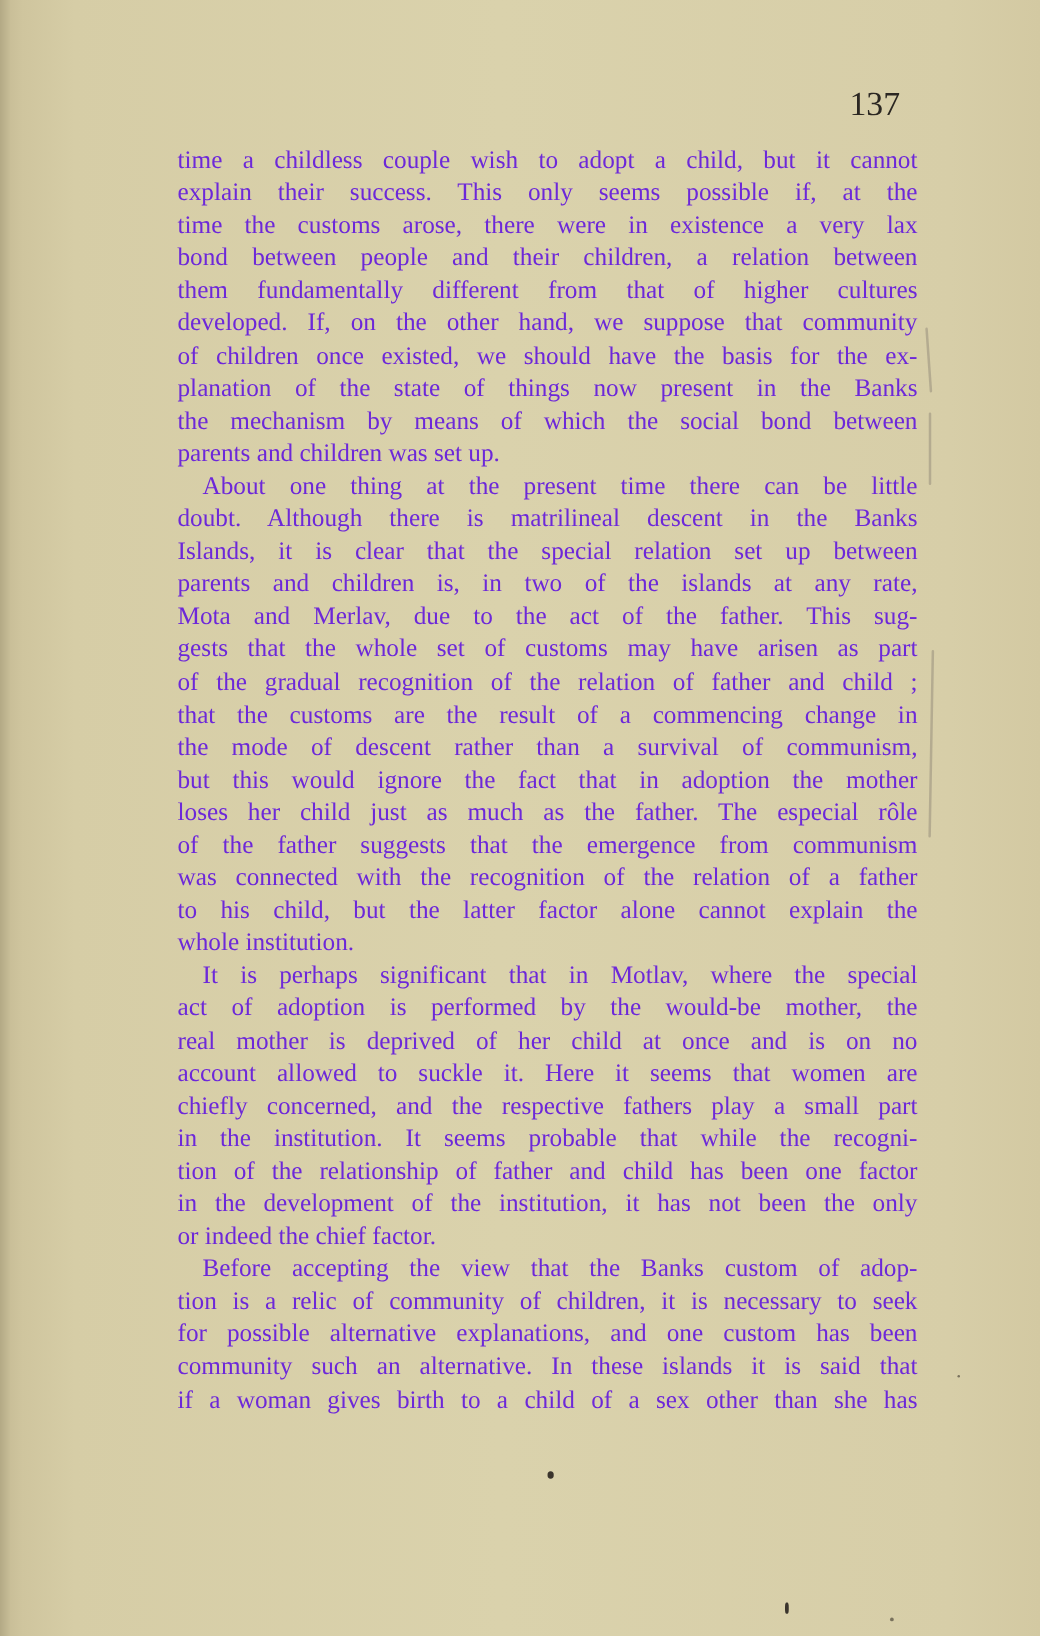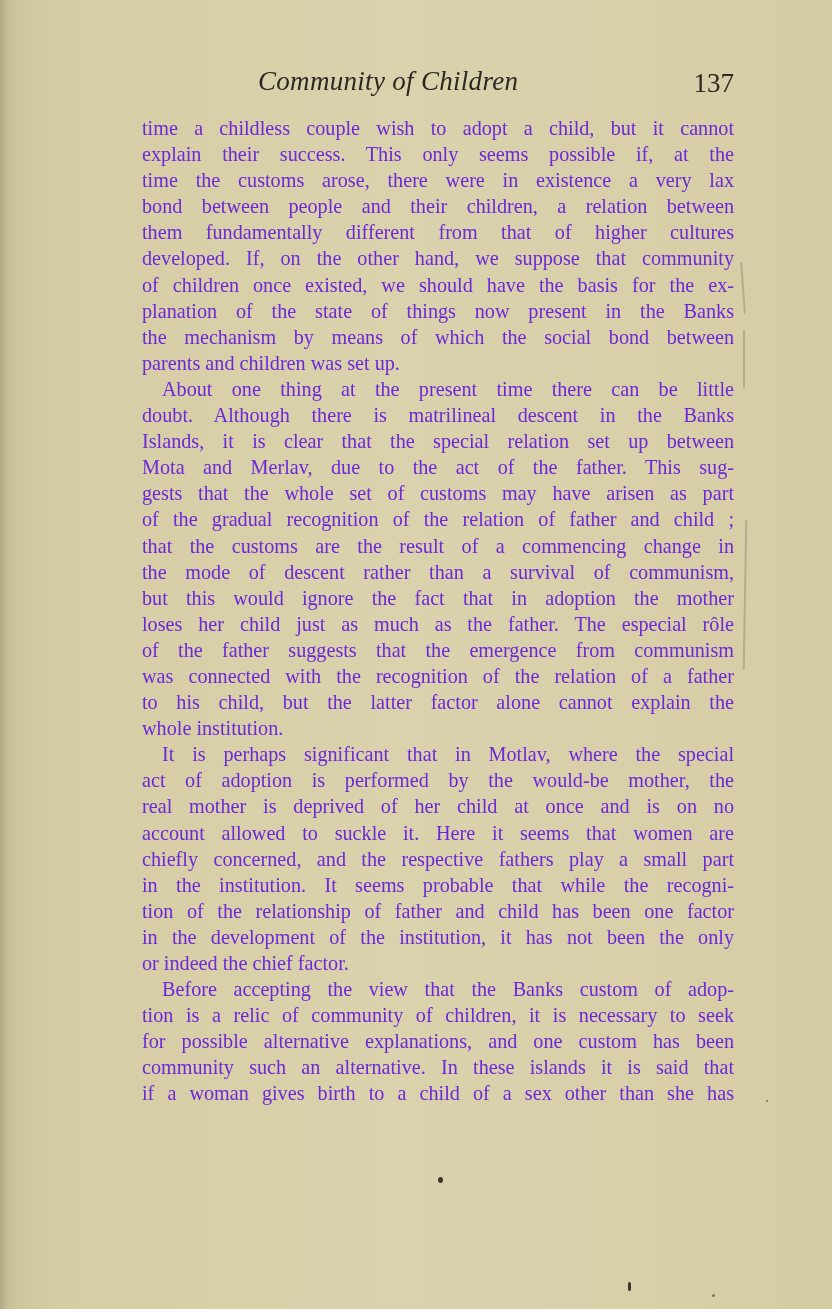--- a/index.html
+++ b/index.html
@@ -34,21 +34,21 @@
     position: absolute;
     left: 118px;
     top: 0;
     font-style: italic;
     font-size: 27px;
     letter-spacing: 0.3px;
     color: #2b2722;
   }
   .page-number {
     position: absolute;
-    right: 2px;
+    right: 16px;
     top: 2px;
     font-size: 27px;
     color: #2b2722;
   }
   .body-text {
     position: absolute;
     top: 115px;
     left: 142px;
     width: 592px;
   }
@@ -89,38 +89,38 @@
     background: linear-gradient(90deg, #b3a985, #c7bd97);
   }
 </style>
 </head>
 <body>
 
 <div class="page">
   <div class="left-edge"></div>
 
   <div class="header">
-    <span class="running-title">Community of Children</span>
     <span class="page-number">137</span>
   </div>
 
   <div class="body-text" id="body-text">
       <span class="line">time a childless couple wish to adopt a child, but it cannot</span>
       <span class="line">explain their success.  This only seems possible if, at the</span>
       <span class="line">time the customs arose, there were in existence a very lax</span>
       <span class="line">bond between people and their children, a relation between</span>
       <span class="line">them fundamentally different from that of higher cultures</span>
       <span class="line">developed.  If, on the other hand, we suppose that community</span>
       <span class="line">of children once existed, we should have the basis for the ex-</span>
       <span class="line">planation of the state of things now present in the Banks</span>
       <span class="line">the mechanism by means of which the social bond between</span>
       <span class="line last">parents and children was set up.</span>
       <span class="line indent">About one thing at the present time there can be little</span>
       <span class="line">doubt.  Although there is matrilineal descent in the Banks</span>
       <span class="line">Islands, it is clear that the special relation set up between</span>
+      <span class="line">parents and children is, in two of the islands at any rate,</span>
       <span class="line">Mota and Merlav, due to the act of the father.  This sug-</span>
       <span class="line">gests that the whole set of customs may have arisen as part</span>
       <span class="line">of the gradual recognition of the relation of father and child ;</span>
       <span class="line">that the customs are the result of a commencing change in</span>
       <span class="line">the mode of descent rather than a survival of communism,</span>
       <span class="line">but this would ignore the fact that in adoption the mother</span>
       <span class="line">loses her child just as much as the father.  The especial rôle</span>
       <span class="line">of the father suggests that the emergence from communism</span>
       <span class="line">was connected with the recognition of the relation of a father</span>
       <span class="line">to his child, but the latter factor alone cannot explain the</span>

